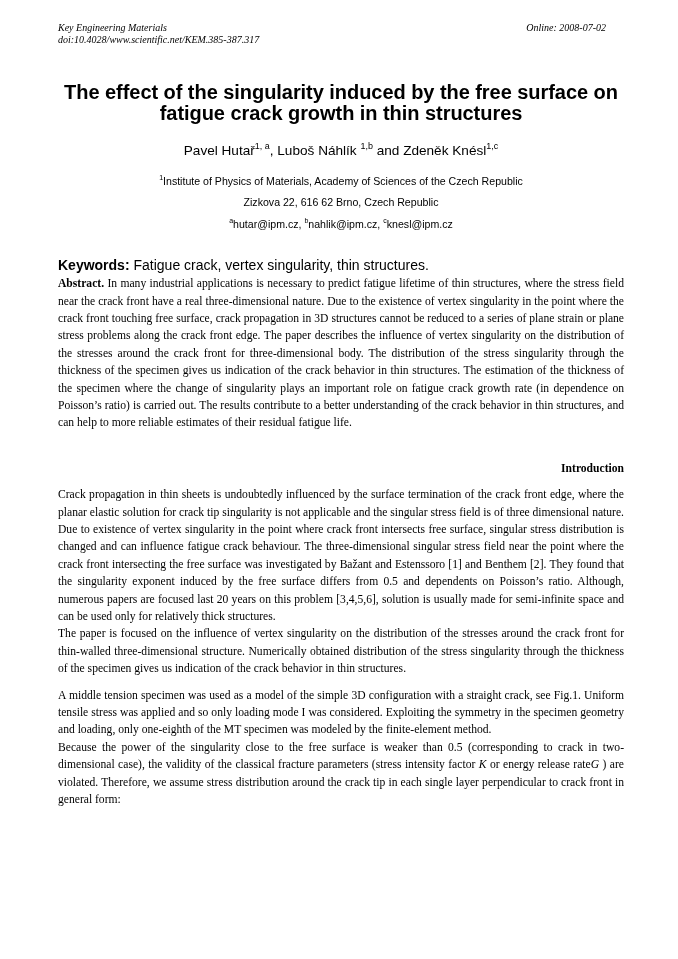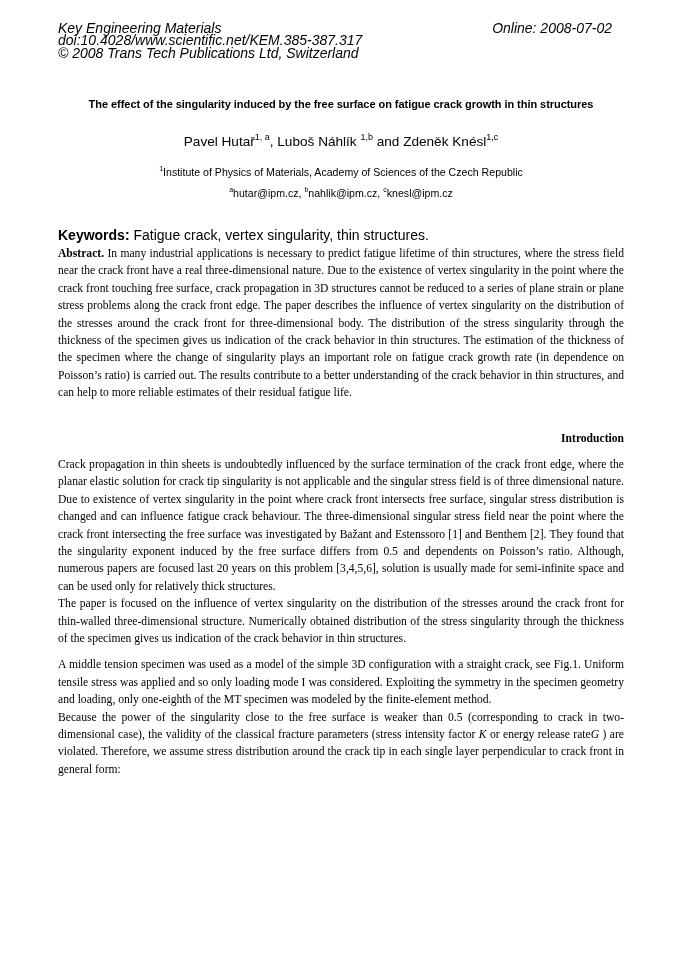--- a/index.html
+++ b/index.html
@@ -28,44 +28,44 @@
   .content {
     position: absolute;
     left: 58px;
     top: 22px;
     width: 566px;
   }
 
   
   .journal-header {
     position: relative;
-    font-family: Liberation Sans, sans-serif;
+    font-family: Liberation Serif, serif;
     font-style: italic;
-    font-size: 14px;
+    font-size: 10px;
     line-height: 12.3px;
     color: #000;
   }
   .journal-header .jh-left {
     width: 420px;
   }
   .journal-header .jh-right {
     position: absolute;
-    right: 12px;
+    right: 18px;
     top: 0;
     text-align: right;
     white-space: nowrap;
   }
   .jh-line { white-space: nowrap; }
 
   
   .title {
     margin-top: 35px;
     font-family: "Liberation Sans", sans-serif;
     font-weight: bold;
-    font-size: 11px;
+    font-size: 20px;
     line-height: 21px;
     text-align: center;
     letter-spacing: -0.05px;
   }
 
   
   .authors {
     margin-top: 17px;
     font-family: "Liberation Sans", sans-serif;
     font-size: 13.6px;
@@ -149,33 +149,33 @@
 </head>
 <body>
 
 <div class="page">
   <div class="content">
 
     <div class="journal-header">
       <div class="jh-left">
         <div class="jh-line">Key Engineering Materials</div>
         <div class="jh-line">doi:10.4028/www.scientific.net/KEM.385-387.317</div>
-        <div class="jh-line">© 2008 Trans Tech Publications Ltd, Switzerland</div>
       </div>
       <div class="jh-right">Online: 2008-07-02</div>
     </div>
 
     <div class="title">The effect of the singularity induced by the free surface on fatigue crack growth in thin structures</div>
 
     <div class="authors">
       <span>Pavel Hutař</span><sup>1, a</sup><span>, </span><span>Luboš Náhlík </span><sup>1,b</sup><span> and </span><span>Zdeněk Knésl</span><sup>1,c</sup>
     </div>
 
     <div class="affil">
       <span class="affil-line"><sup>1</sup><span>Institute of Physics of Materials, Academy of Sciences of the Czech Republic</span></span>
+      <span class="affil-line">Zizkova 22, 616 62 Brno, Czech Republic</span>
     </div>
 
     <div class="emails">
       <sup>a</sup><span>hutar@ipm.cz, </span><sup>b</sup><span>nahlik@ipm.cz, </span><sup>c</sup><span>knesl@ipm.cz</span>
     </div>
 
     <div class="keywords">
       <span class="kw-label">Keywords:</span><span> Fatigue crack, vertex singularity, thin structures.</span>
     </div>
 

